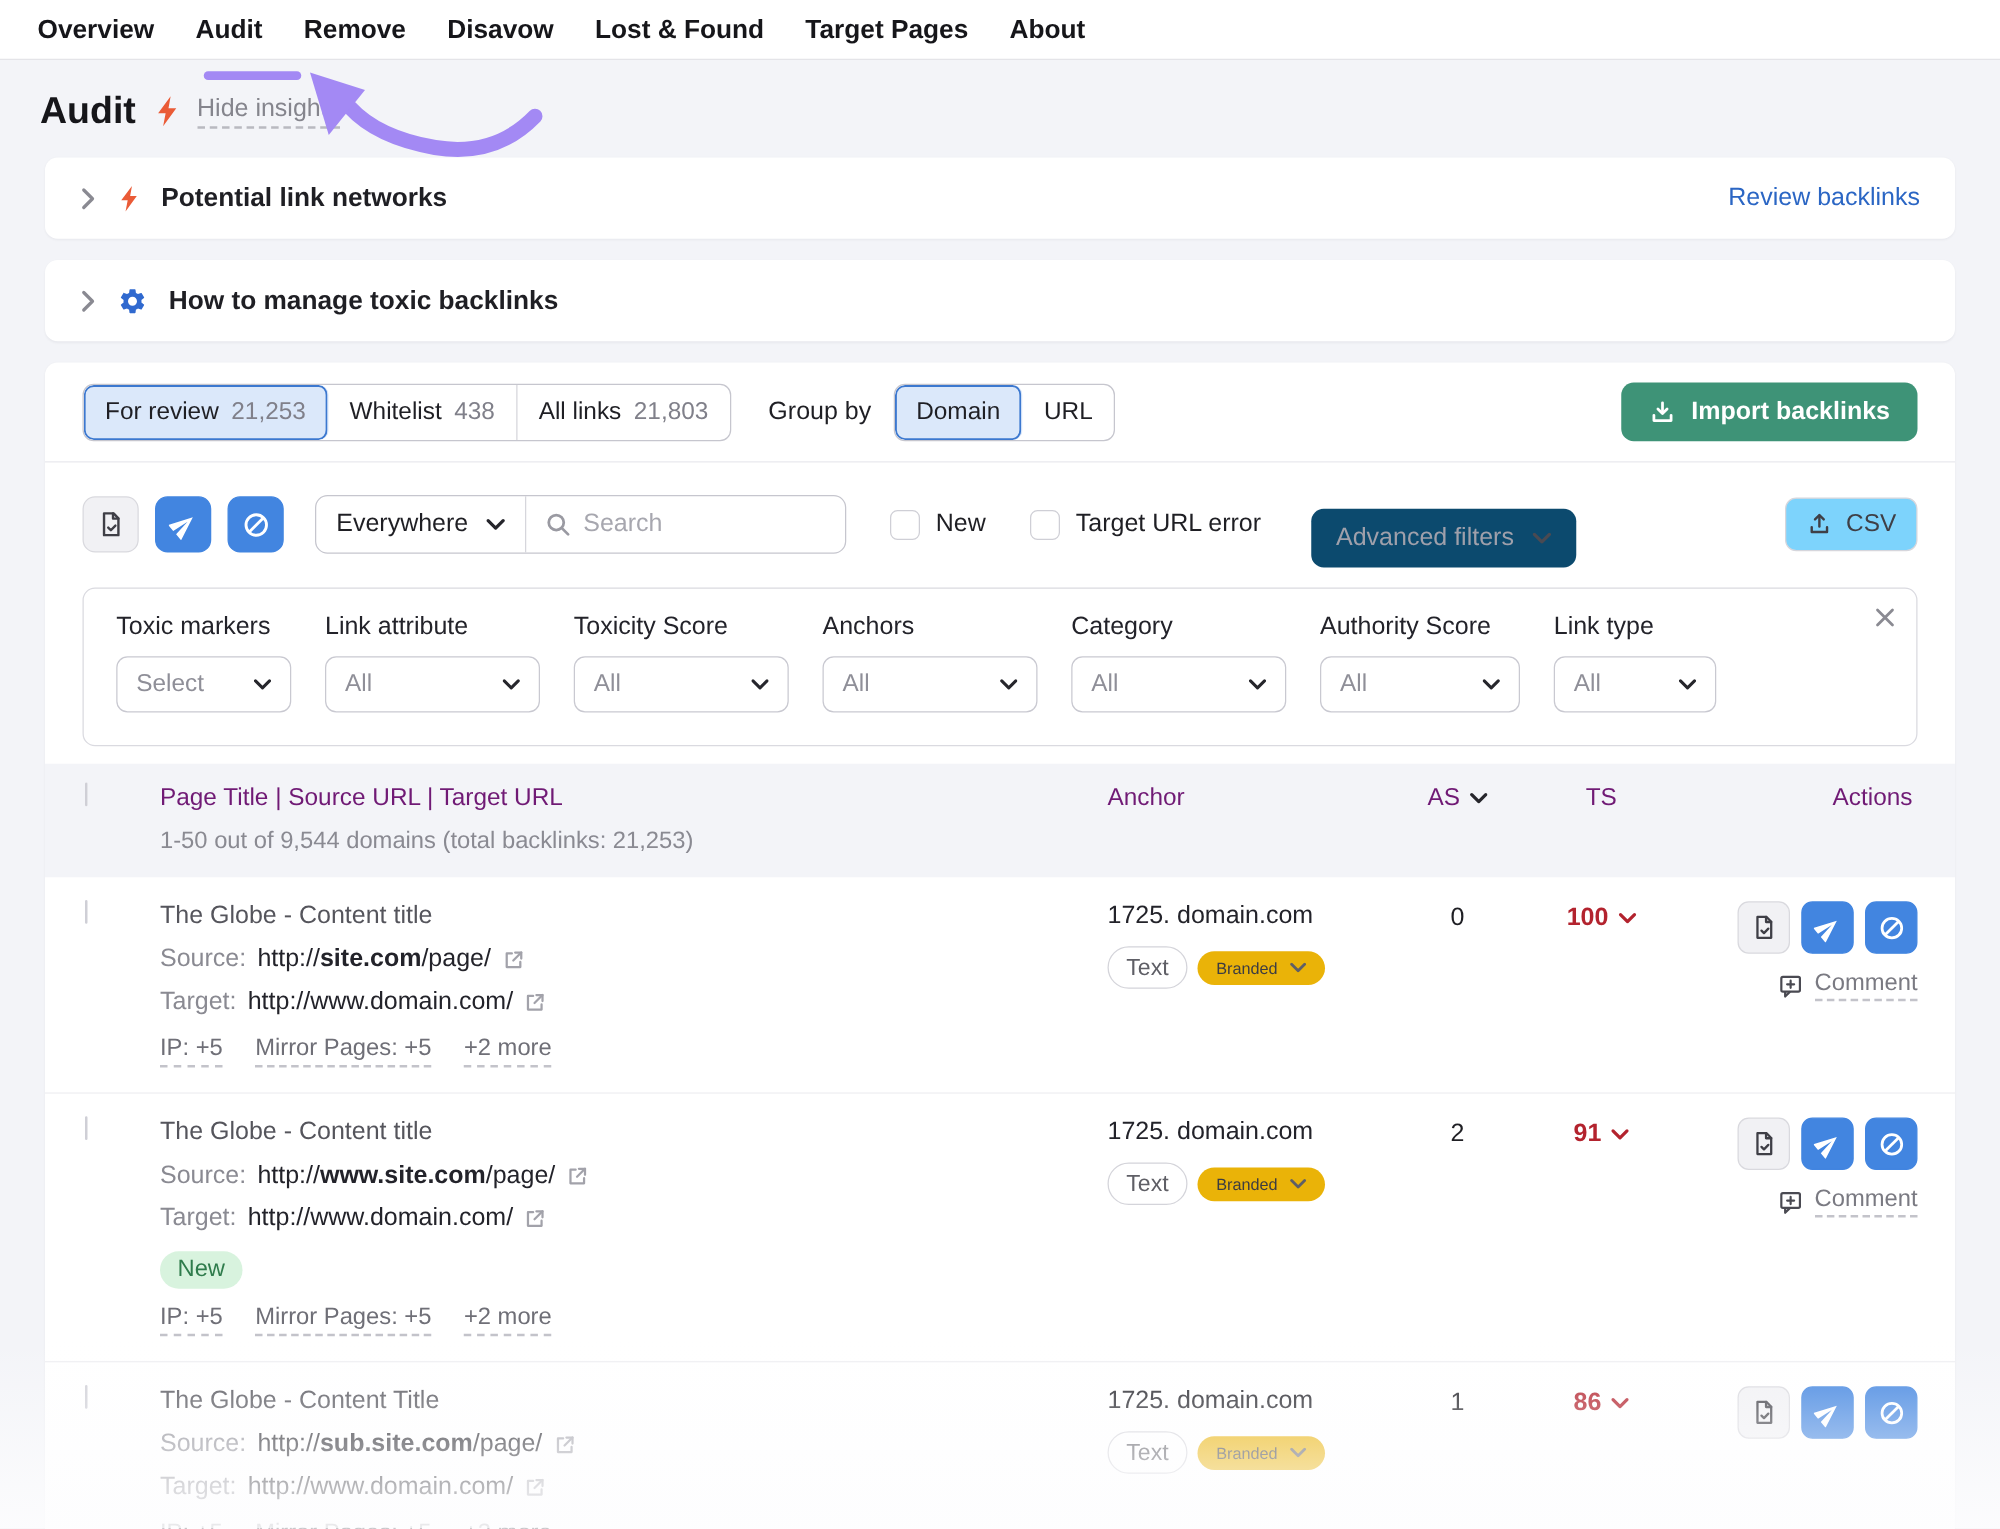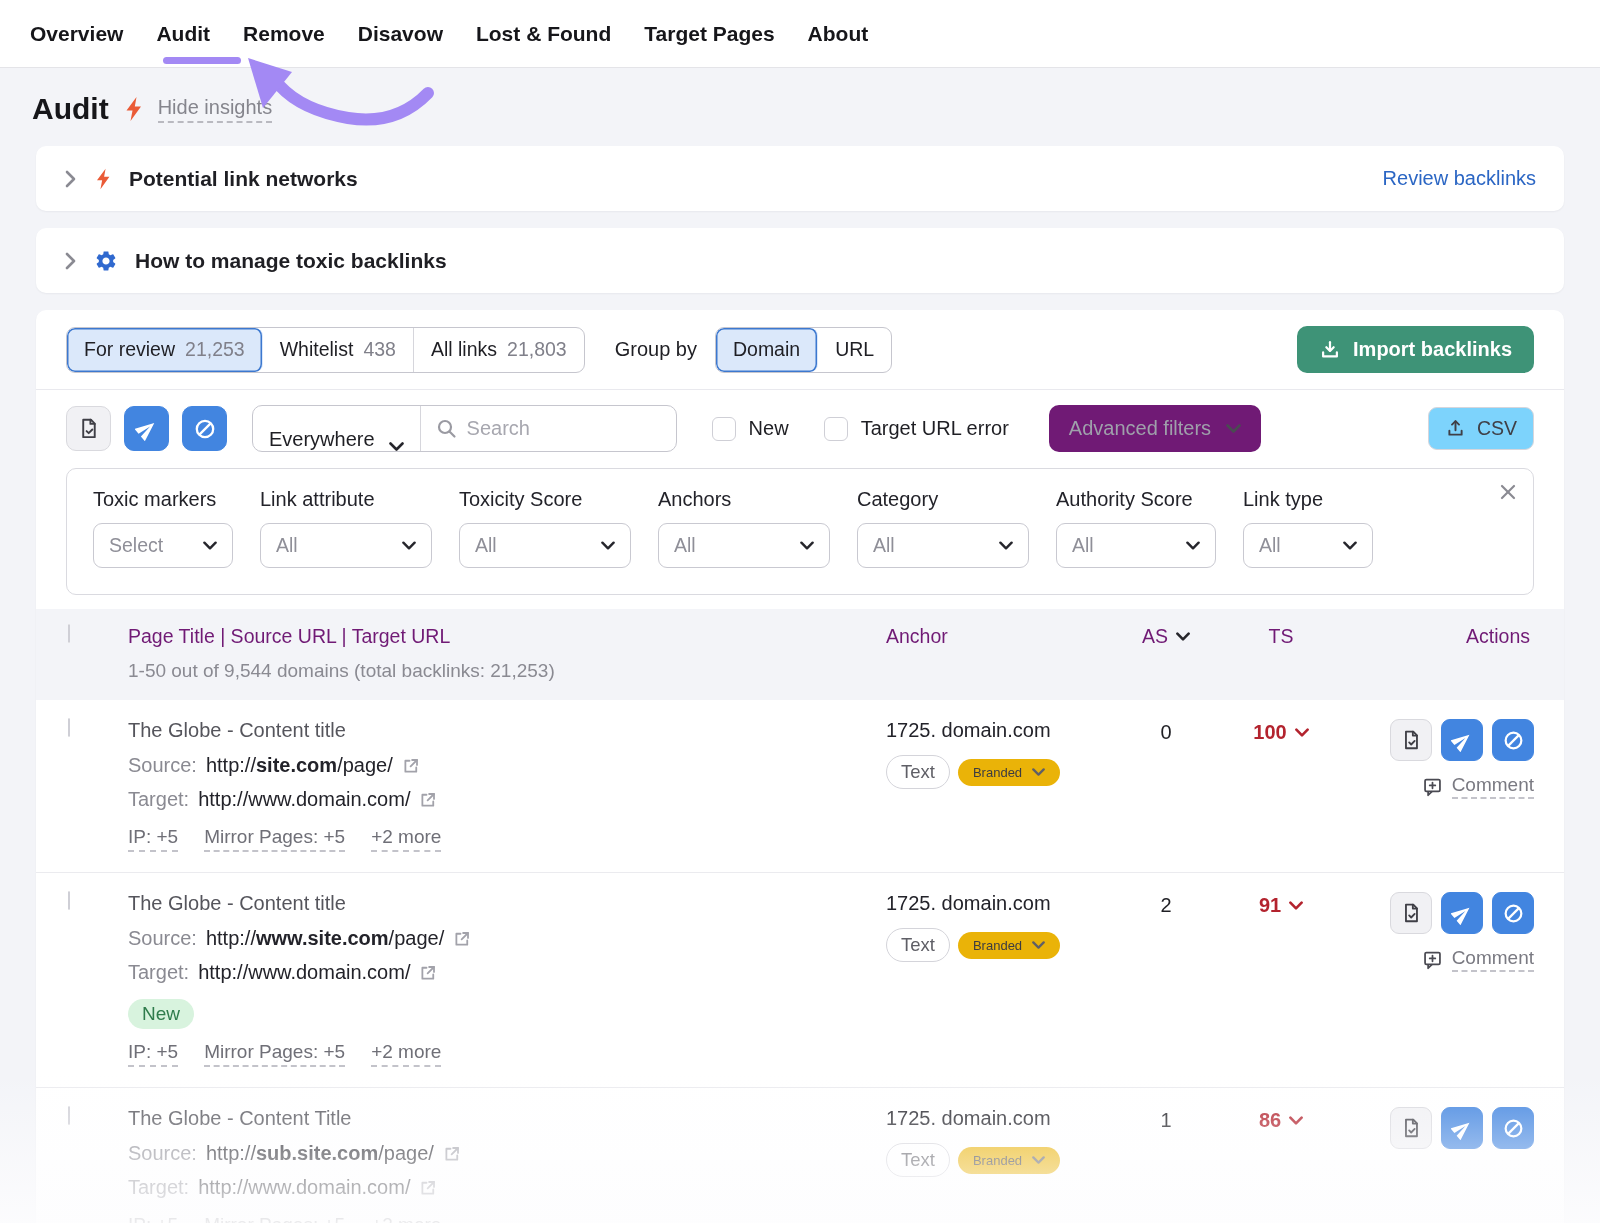--- a/index.html
+++ b/index.html
@@ -1,20 +1,20 @@
 <!DOCTYPE html>
 <html><head>
 <meta charset="utf-8">
 <style>
   * { margin:0; padding:0; box-sizing:border-box; }
   html,body { width:1600px; height:1223px; overflow:hidden; background:#f3f4f8;
     font-family:"Liberation Sans", sans-serif; color:#1f1f24; position:relative; }
 
   
-  .topnav { background:#fff; height:68px; display:flex; align-items:center; gap:33px;
+  .topnav { background:#fff; height:48px; display:flex; align-items:center; gap:33px;
     padding:0 30px; border-bottom:1px solid #e4e4e8; position:relative; }
   .topnav .nav-item { font-size:21px; font-weight:600; color:#16161a; cursor:pointer; white-space:nowrap; }
   .audit-underline { position:absolute; left:163px; top:57px; width:78px; height:7px;
     border-radius:3.5px; background:#a389f4; z-index:3; }
   .anno-arrow { position:absolute; left:236px; top:48px; z-index:3; pointer-events:none; }
 
   
   .page-head { display:flex; align-items:center; gap:14px; padding:24px 32px 20px; }
   .page-title { font-size:30px; font-weight:700; color:#16161a; }
   .hide-insights { font-size:20px; color:#85858d; border-bottom:2px dashed #b9b9c0;
@@ -45,32 +45,32 @@
 
   .rule { border-top:1px solid #e9e9ee; }
 
   
   .toolbar { display:flex; align-items:center; padding:15px 30px 14px; gap:13px; }
   .icon-btn { width:45px; height:45px; border-radius:10px; display:flex; align-items:center;
     justify-content:center; cursor:pointer; border:1px solid #d9d9de; background:#f1f1f4; }
   .icon-btn.blue { background:#4285e0; border-color:#4285e0; }
   .scope-search { display:flex; align-items:center; border:1px solid #c6c6ce; border-radius:10px;
     background:#fff; height:47px; margin-left:12px; }
-  .scope-part { display:flex; align-items:flex-end; gap:14px; padding:0 16px; font-size:20px;
+  .scope-part { display:flex; align-items:center; gap:14px; padding:0 16px; font-size:20px;
     cursor:pointer; height:100%; border-right:1px solid #d6d6dc; }
   .search-part { display:flex; align-items:center; gap:10px; padding:0 15px; width:255px; }
   .search-part input { border:none; outline:none; font-size:20px; width:170px;
     font-family:"Liberation Sans",sans-serif; color:#1f1f24; background:transparent; }
   .search-part input::placeholder { color:#a7a7af; }
   .check-group { display:flex; align-items:center; gap:13px; margin-left:22px; cursor:pointer; }
   .checkbox { width:24px; height:24px; border:1.5px solid #cfcfd6; border-radius:6px; background:#fff; }
   .check-label { font-size:20px; }
-  .btn-advfilters { display:flex; align-items:center; gap:15px; background:#701a75; color:#9fa0ab;
+  .btn-advfilters { display:flex; align-items:center; gap:15px; background:#0c4a6e; color:#9fa0ab;
     border:none; border-radius:10px; height:47px; padding:0 20px; font-size:20px;
-    margin-left:27px; cursor:pointer; font-family:"Liberation Sans",sans-serif; }
+    margin-left:27px; cursor:pointer; font-family:"Liberation Sans",sans-serif;margin-top:22px; }
   .btn-csv { margin-left:auto; display:flex; align-items:center; gap:11px; background:#7dd3fc;
     border:1px solid #d6d6dc; border-radius:9px; height:43px; padding:0 16px; font-size:19.5px;
     color:#3f3f46; cursor:pointer; }
 
   
   .filter-panel { position:relative; border:1px solid #dadae0; border-radius:10px;
     margin:2px 30px 14px; padding:19px 26px 26px; display:flex; gap:27px; }
   .ffield .flabel { font-size:20px; color:#23232a; margin-bottom:12px; }
   .fselect { display:flex; align-items:center; justify-content:space-between; gap:14px;
     border:1px solid #c9c9d1; border-radius:9px; height:45px; padding:0 15px;

